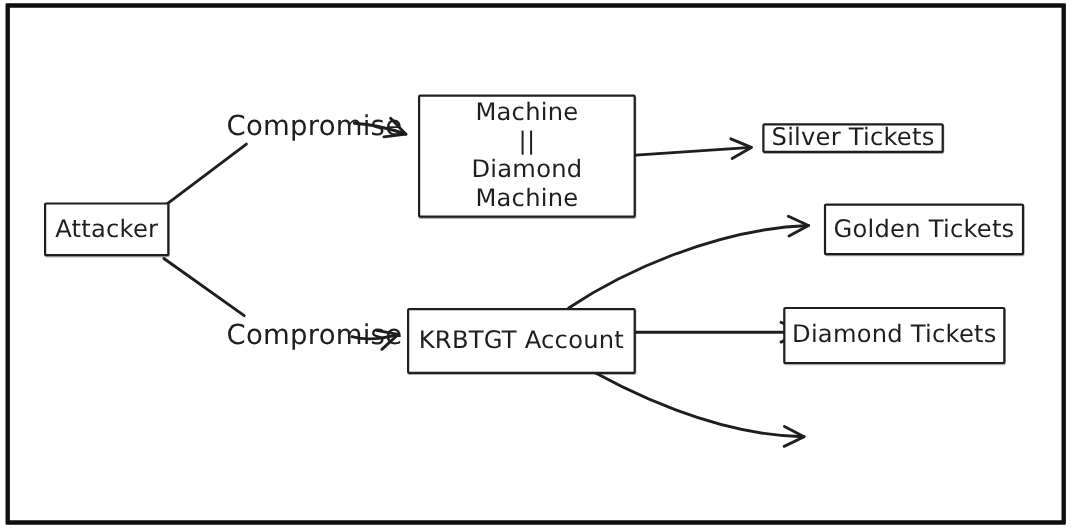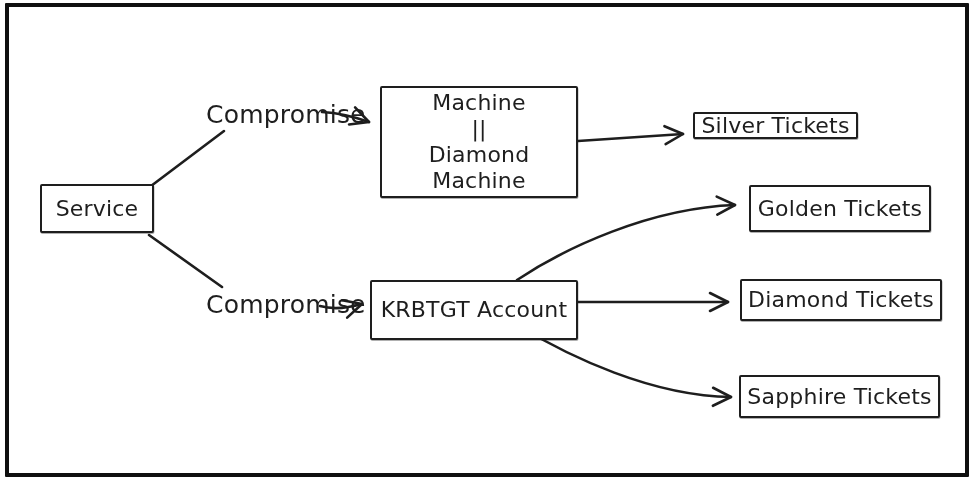--- a/index.html
+++ b/index.html
@@ -53,21 +53,21 @@
     font-size: 25px;
     letter-spacing: 0.2px;
     white-space: nowrap;
     background: transparent;
   }
   #node-attacker            { left: 40px;  top: 184px; width: 114px; height: 49px; }
   #node-machine             { left: 380px; top: 86px;  width: 198px; height: 112px; }
   #node-krbtgt              { left: 370px; top: 280px; width: 208px; height: 60px; }
   #node-silver              { left: 693px; top: 112px; width: 165px; height: 27px; }
   #node-golden              { left: 749px; top: 185px; width: 182px; height: 47px; text-align: center; }
-  #node-diamond             { left: 740px; top: 279px; width: 202px; height: 42px; }
+  #node-diamond             { left: 712px; top: 279px; width: 202px; height: 52px; }
   #node-sapphire            { left: 739px; top: 375px; width: 201px; height: 43px; }
   #label-compromise-top     { left: 206px; top: 100px; }
   #label-compromise-bottom  { left: 206px; top: 290px; }
   .multiline { display: block; }
   .multiline span { display: block; line-height: 26px; }
 </style>
 </head>
 <body>
 
 <div id="canvas">
@@ -86,21 +86,21 @@
       <path d="M149,235 L222,287"></path>
       <path d="M320,306 C334,310 348,308 362,304" marker-end="url(#arrowhead)"></path>
       <path d="M578,141 L683,134" marker-end="url(#arrowhead)"></path>
       <path d="M517,280 C565,248 650,208 735,205" marker-end="url(#arrowhead)"></path>
       <path d="M578,302 L728,302" marker-end="url(#arrowhead)"></path>
       <path d="M517,325 C570,357 652,396 731,397" marker-end="url(#arrowhead)"></path>
     </g>
   </svg>
 
   <div class="node" id="node-attacker">
-    <span>Service</span>
+    <span>Attacker</span>
   </div>
 
   <div class="node" id="node-machine">
     <span class="multiline">
       <span>Machine</span>
       <span>||</span>
       <span>Diamond</span>
       <span>Machine</span>
     </span>
   </div>
@@ -114,21 +114,18 @@
   </div>
 
   <div class="node" id="node-golden">
     <span>Golden Tickets</span>
   </div>
 
   <div class="node" id="node-diamond">
     <span>Diamond Tickets</span>
   </div>
 
-  <div class="node" id="node-sapphire">
-    <span>Sapphire Tickets</span>
-  </div>
 
   <div class="edge-label" id="label-compromise-top">Compromise</div>
 
   <div class="edge-label" id="label-compromise-bottom">Compromise</div>
 
 </div>
 
 </body></html>

